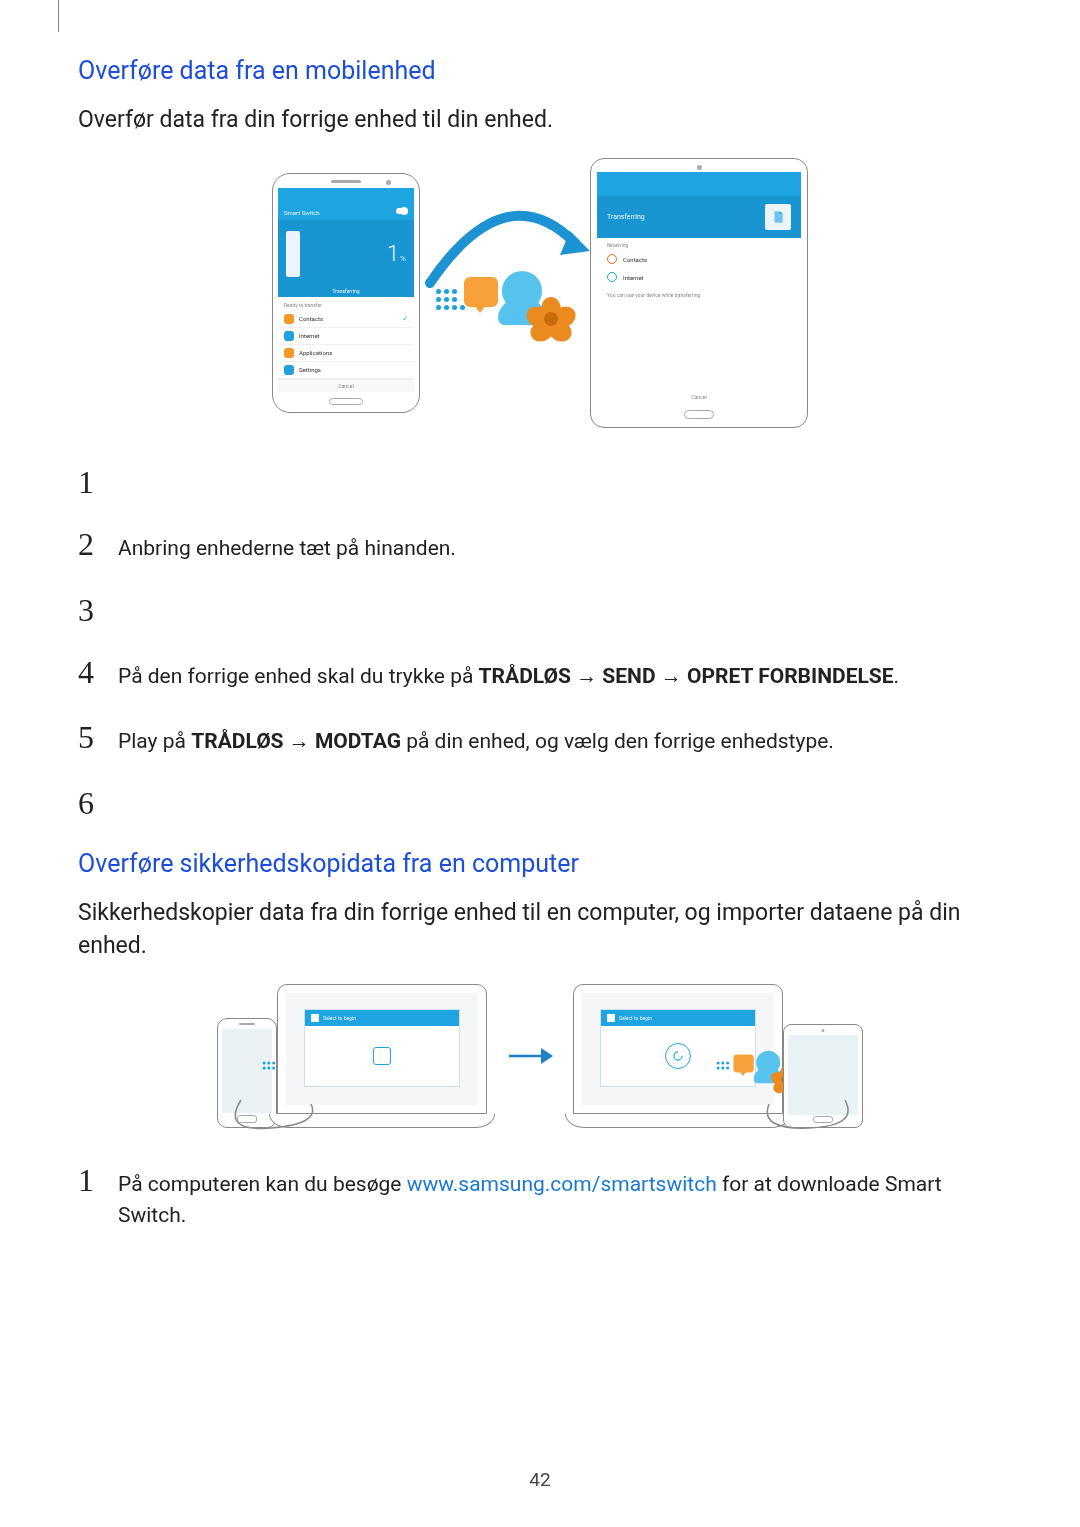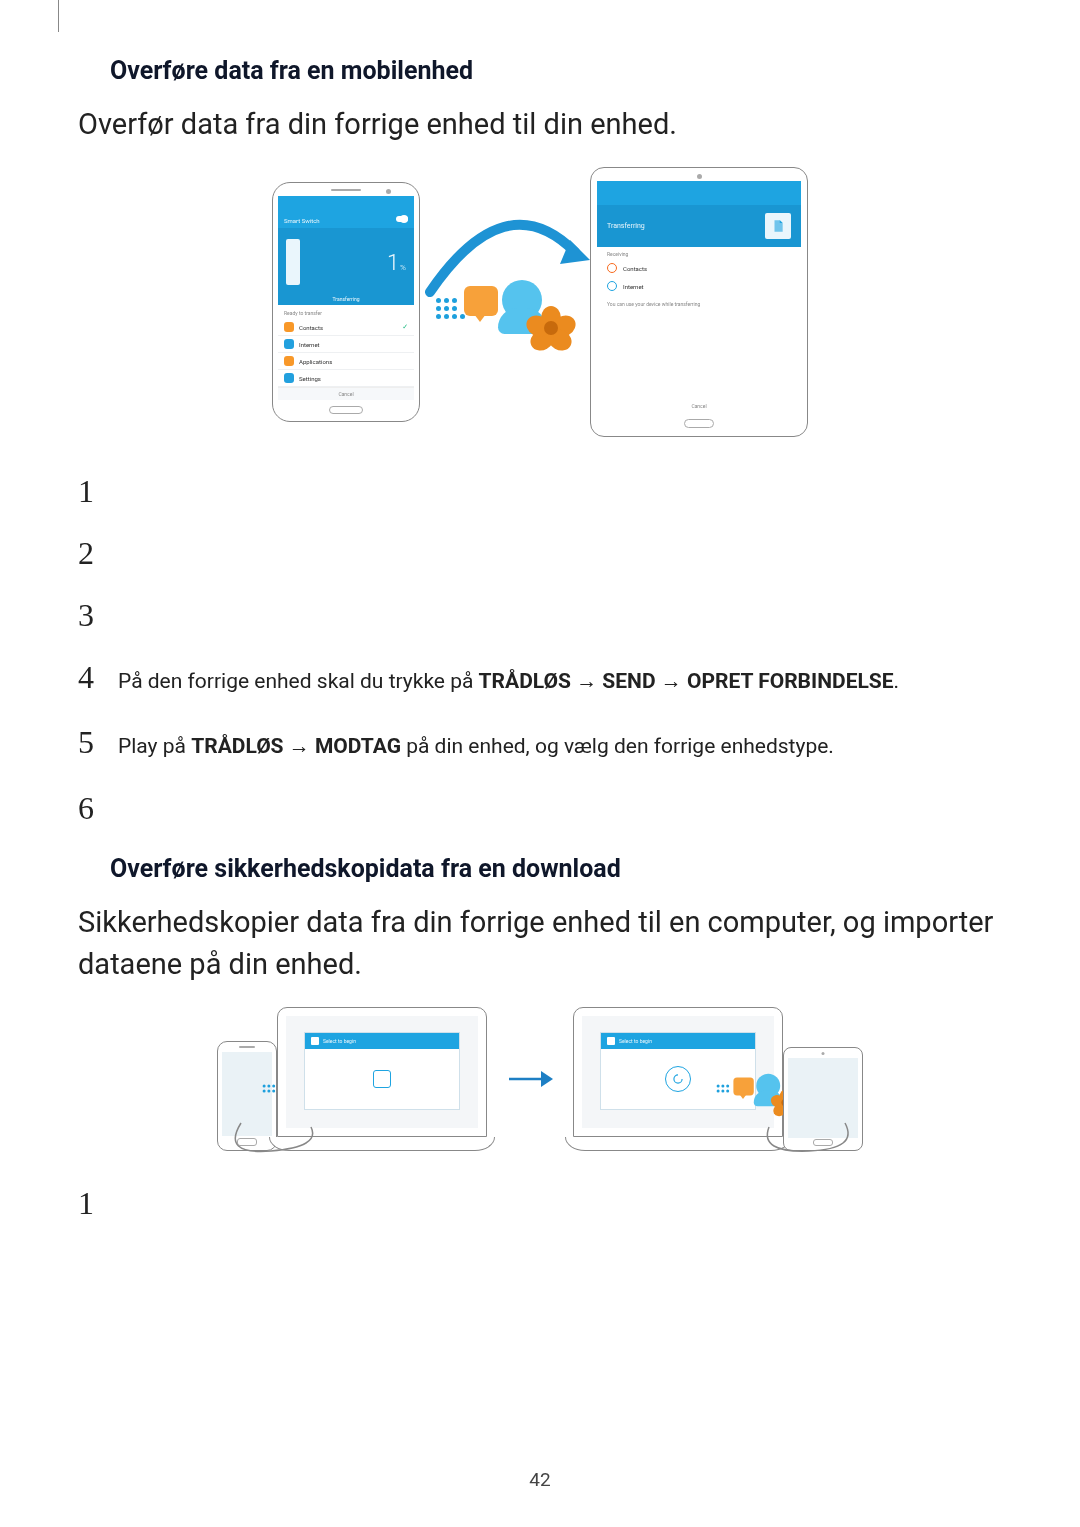--- a/index.html
+++ b/index.html
@@ -24,28 +24,27 @@
   .header-divider {
     position: absolute;
     top: 0;
     left: 58px;
     width: 1px;
     height: 32px;
     background: #888;
   }
   .section-heading {
     font-size: 25px;
-    font-weight: 700;
-    color: #0f172a;
+    font-weight: 400;
+    color: #1d4ed8;
     margin-bottom: 18px;
     margin-top: 8px;
-    margin-left: 32px;
   }
   .body-text {
-    font-size: 29px;
+    font-size: 23px;
     color: #222;
     line-height: 1.45;
     margin-bottom: 22px;
   }
   .figure-row {
     display: flex;
     justify-content: center;
     align-items: center;
     margin: 18px 0 38px 0;
     gap: 10px;
@@ -358,20 +357,21 @@
       <div class="tablet-home"></div>
     </div>
   </div>
 
   <div class="num-list">
     <div class="num-item">
       <div class="num">1</div>
     </div>
     <div class="num-item">
       <div class="num">2</div>
+      <div class="num-text">Anbring enhederne tæt på hinanden.</div>
     </div>
     <div class="num-item">
       <div class="num">3</div>
     </div>
     <div class="num-item">
       <div class="num">4</div>
       <div class="num-text">
         <span>På den forrige enhed skal du trykke på </span><b>TRÅDLØS</b><span class="arrow-sym"> → </span><b>SEND</b><span class="arrow-sym"> → </span><b>OPRET FORBINDELSE</b><span>.</span>
       </div>
     </div>
@@ -379,21 +379,21 @@
       <div class="num">5</div>
       <div class="num-text">
         <span>Play på </span><b>TRÅDLØS</b><span class="arrow-sym"> → </span><b>MODTAG</b><span> på din enhed, og vælg den forrige enhedstype.</span>
       </div>
     </div>
     <div class="num-item">
       <div class="num">6</div>
     </div>
   </div>
 
-  <h2 class="section-heading" style="margin-top:24px;">Overføre sikkerhedskopidata fra en download</h2>
+  <h2 class="section-heading" style="margin-top:24px;">Overføre sikkerhedskopidata fra en computer</h2>
   <p class="body-text">Sikkerhedskopier data fra din forrige enhed til en computer, og importer dataene på din enhed.</p>
 
   <div class="figure-row2">
 
     <div class="device-group">
       <div class="small-phone">
           <div class="scr"></div>
         </div>
       <div class="transfer-cluster cluster2">
         <div class="dots-grid">
@@ -497,18 +497,21 @@
         </div>
       <svg class="cable" style="left:auto;right:-6px;" viewBox="0 0 120 40">
         <path d="M 20 8 Q 10 34 60 32 Q 110 30 96 4" fill="none" stroke="#888" stroke-width="1.5"></path>
       </svg>
     </div>
   </div>
 
   <div class="num-list">
     <div class="num-item">
       <div class="num">1</div>
+      <div class="num-text">
+        <span>På computeren kan du besøge </span><span class="link">www.samsung.com/smartswitch</span><span> for at downloade Smart Switch.</span>
+      </div>
     </div>
   </div>
 
 </div>
 
 <div class="page-num">42</div>
 
 </body></html>

